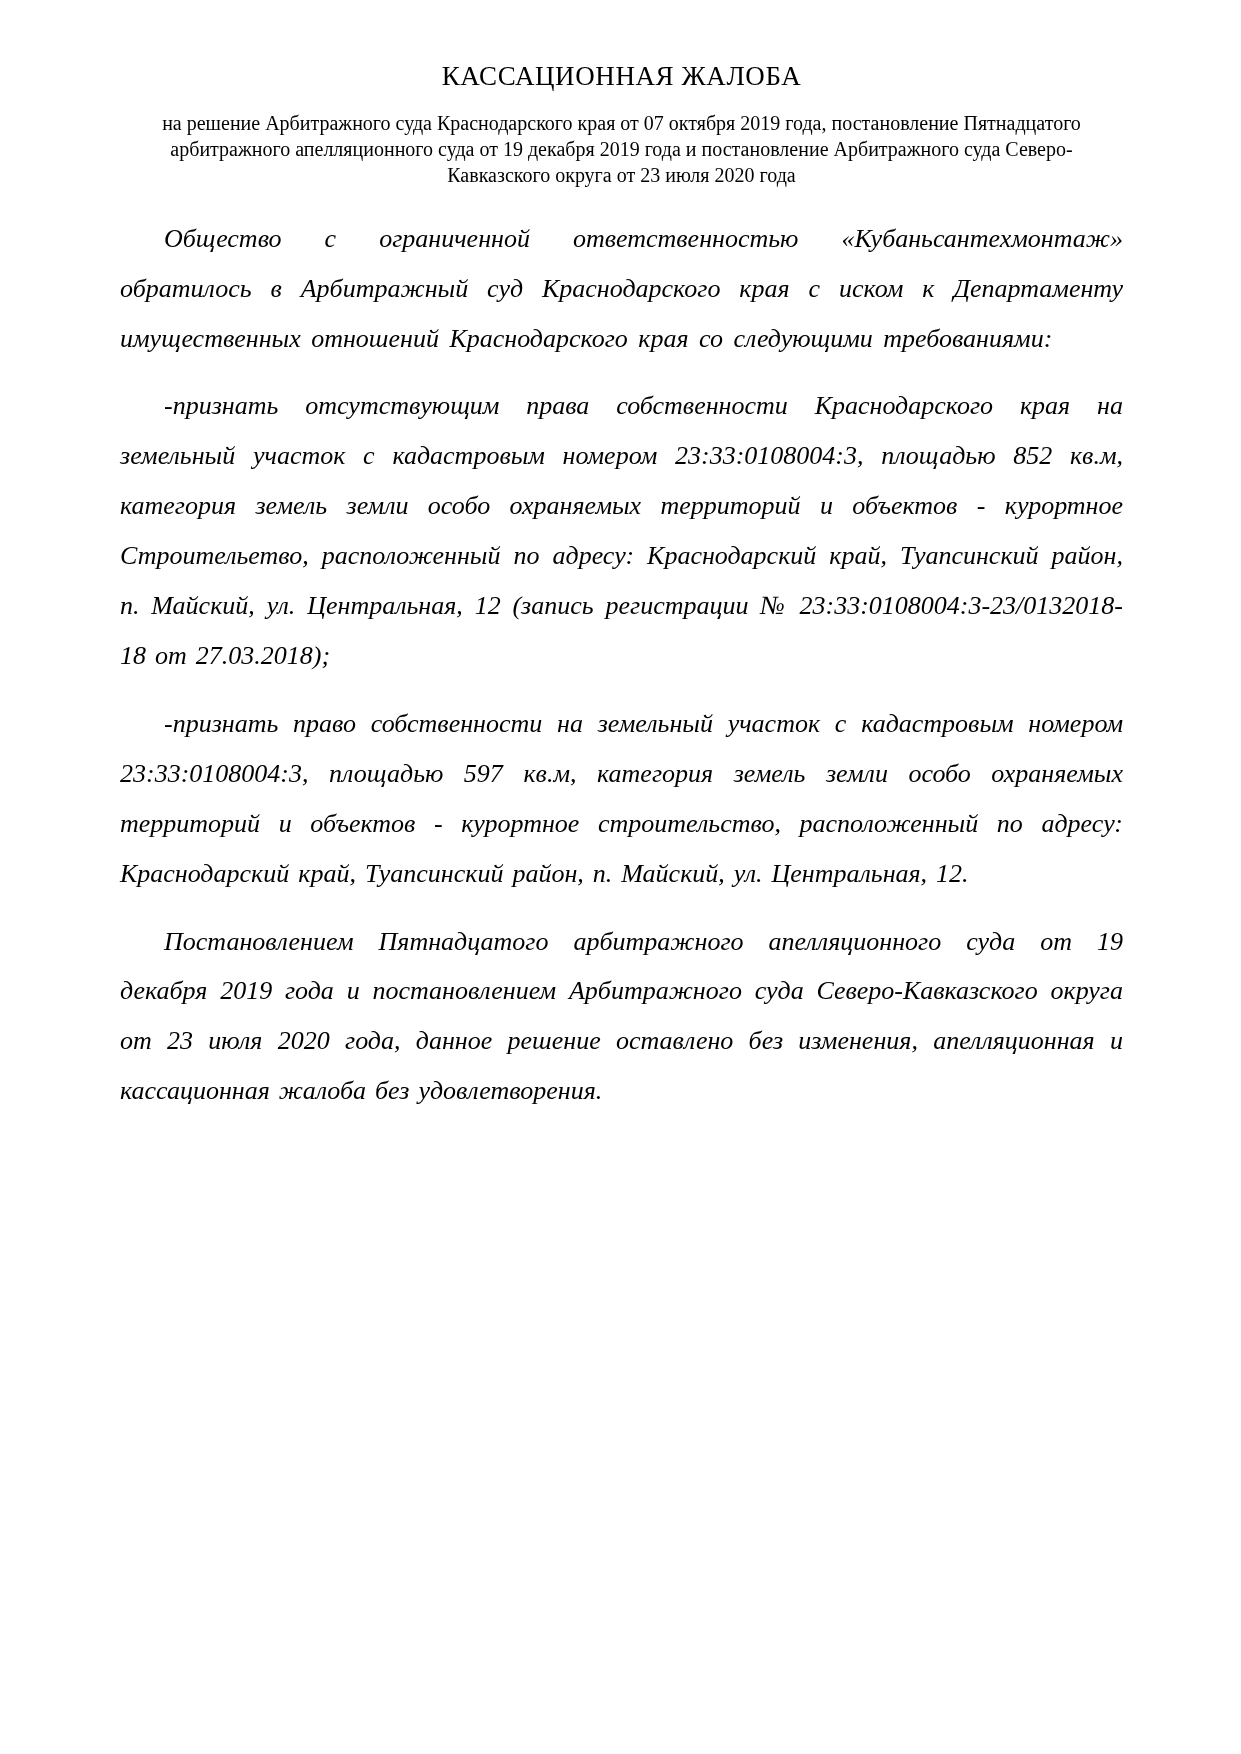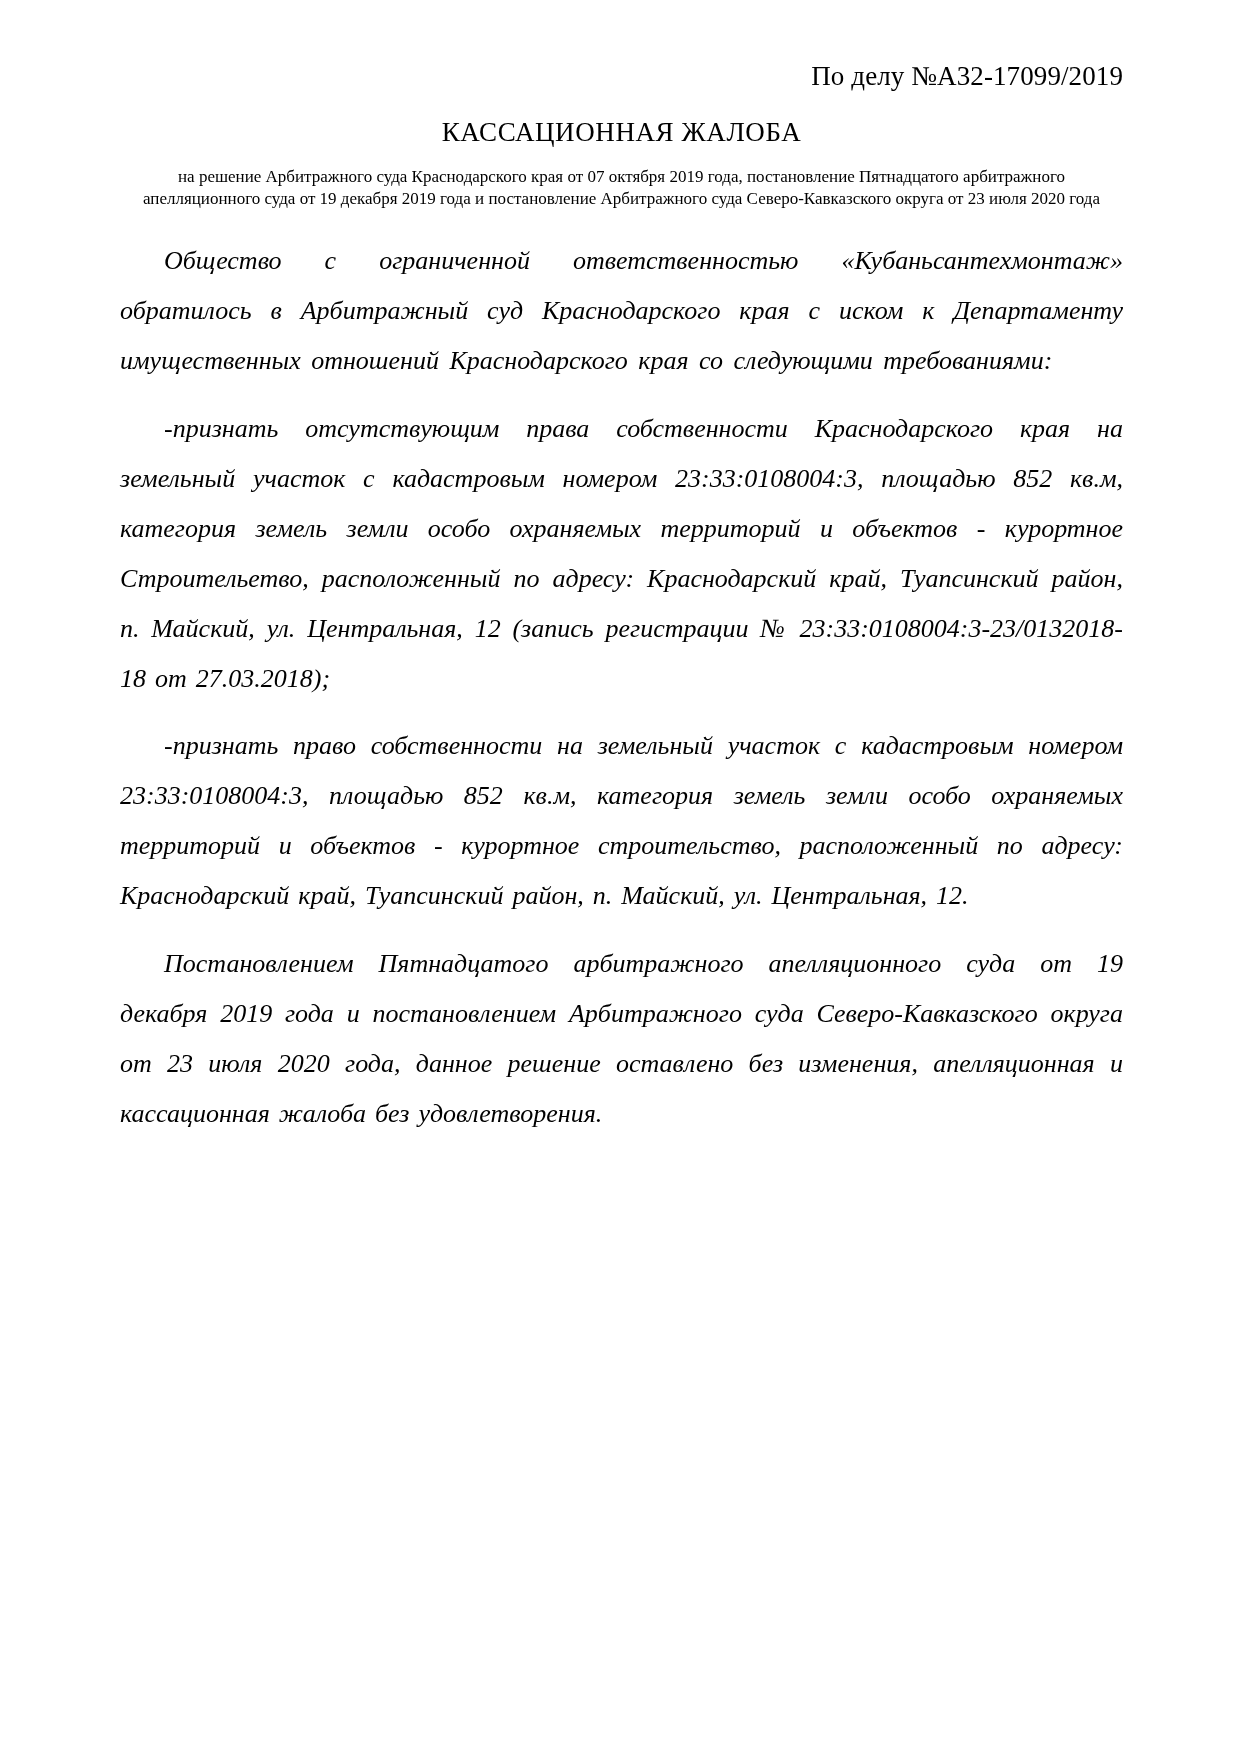--- a/index.html
+++ b/index.html
@@ -33,21 +33,21 @@
     text-align: center;
     font-size: 27px;
     line-height: 1.25;
     margin: 0 0 16px 0;
     font-weight: normal;
     letter-spacing: 0.6px;
   }
 
   .subtitle {
     text-align: center;
-    font-size: 17px;
+    font-size: 20px;
     line-height: 1.30;
     margin: 0 0 26px 0;
     padding: 0 6px;
   }
 
   .body-par {
     text-align: justify;
     text-align-last: left;
     font-size: 26px;
     line-height: 1.92;
@@ -60,29 +60,28 @@
 
   
   .body-par.loose { word-spacing: 2.5px; }
   .body-par.looser { word-spacing: 4px; }
 </style>
 </head>
 <body>
 
 <div class="page">
 
-  <div class="case-line">По делу №А32-17099/2019</div>
 
   <h1 class="doc-title">КАССАЦИОННАЯ ЖАЛОБА</h1>
 
   <div class="subtitle">на решение Арбитражного суда Краснодарского края от 07 октября 2019 года, постановление Пятнадцатого арбитражного апелляционного суда от 19 декабря 2019 года и постановление Арбитражного суда Северо-Кавказского округа от 23 июля 2020 года</div>
 
   <p class="body-par looser">Общество с ограниченной ответственностью «Кубаньсантехмонтаж» обратилось в Арбитражный суд Краснодарского края с иском к Департаменту имущественных отношений Краснодарского края со следующими требованиями:</p>
 
   <p class="body-par loose">-признать отсутствующим права собственности Краснодарского края на земельный участок с кадастровым номером 23:33:0108004:3, площадью 852 кв.м, категория земель земли особо охраняемых территорий и объектов - курортное Строительетво, расположенный по адресу: Краснодарский край, Туапсинский район, п. Майский, ул. Центральная, 12 (запись регистрации № 23:33:0108004:3-23/0132018-18 от 27.03.2018);</p>
 
-  <p class="body-par loose">-признать право собственности на земельный участок с кадастровым номером 23:33:0108004:3, площадью 852 кв.м, категория земель земли особо охраняемых территорий и объектов - курортное строительство, расположенный по адресу: Краснодарский край, Туапсинский район, п. Майский, ул. Центральная, 12.</p>
+  <p class="body-par loose">-признать право собственности на земельный участок с кадастровым номером 23:33:0108004:3, площадью 597 кв.м, категория земель земли особо охраняемых территорий и объектов - курортное строительство, расположенный по адресу: Краснодарский край, Туапсинский район, п. Майский, ул. Центральная, 12.</p>
 
 
 
   <p class="body-par loose">Постановлением Пятнадцатого арбитражного апелляционного суда от 19 декабря 2019 года и постановлением Арбитражного суда Северо-Кавказского округа от 23 июля 2020 года, данное решение оставлено без изменения, апелляционная и кассационная жалоба без удовлетворения.</p>
 
 </div>
 
 </body></html>

